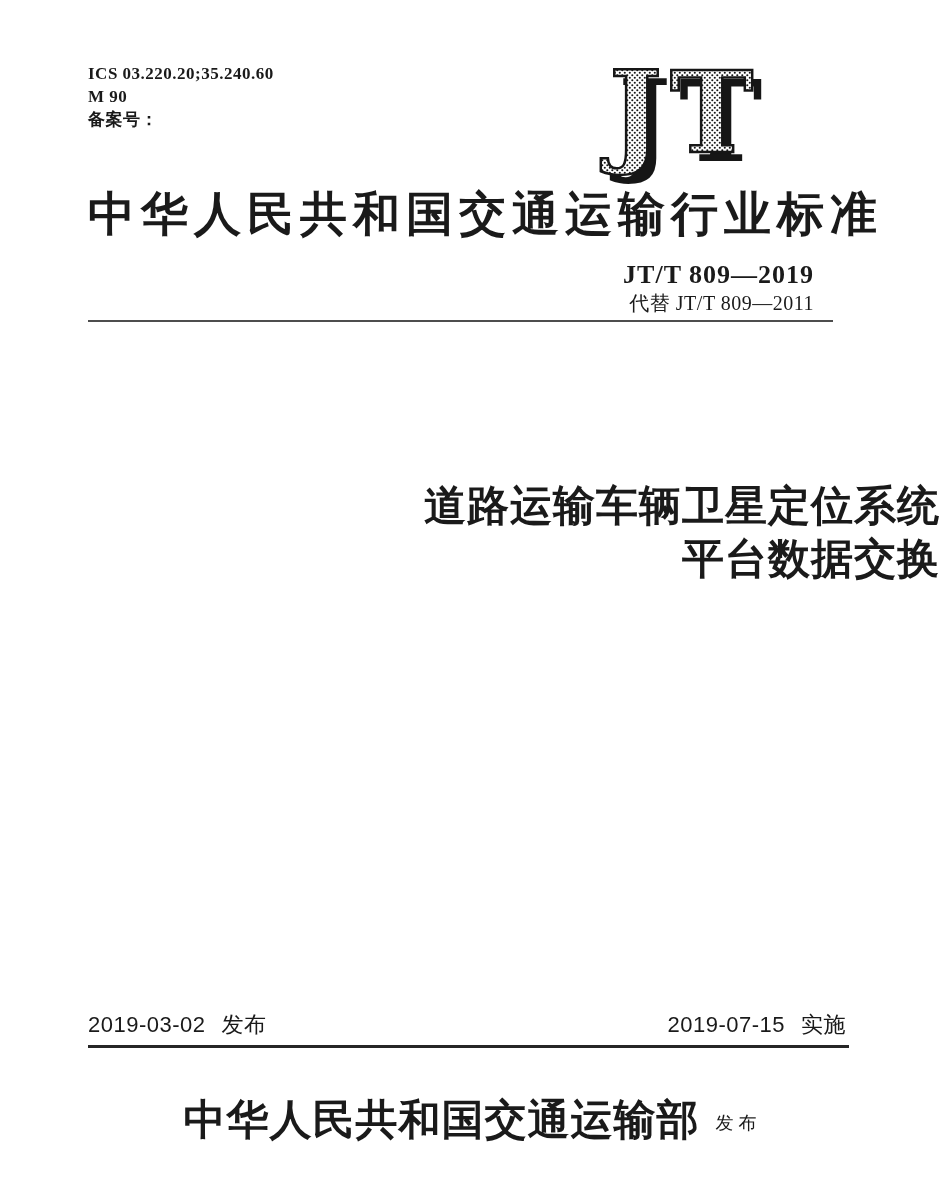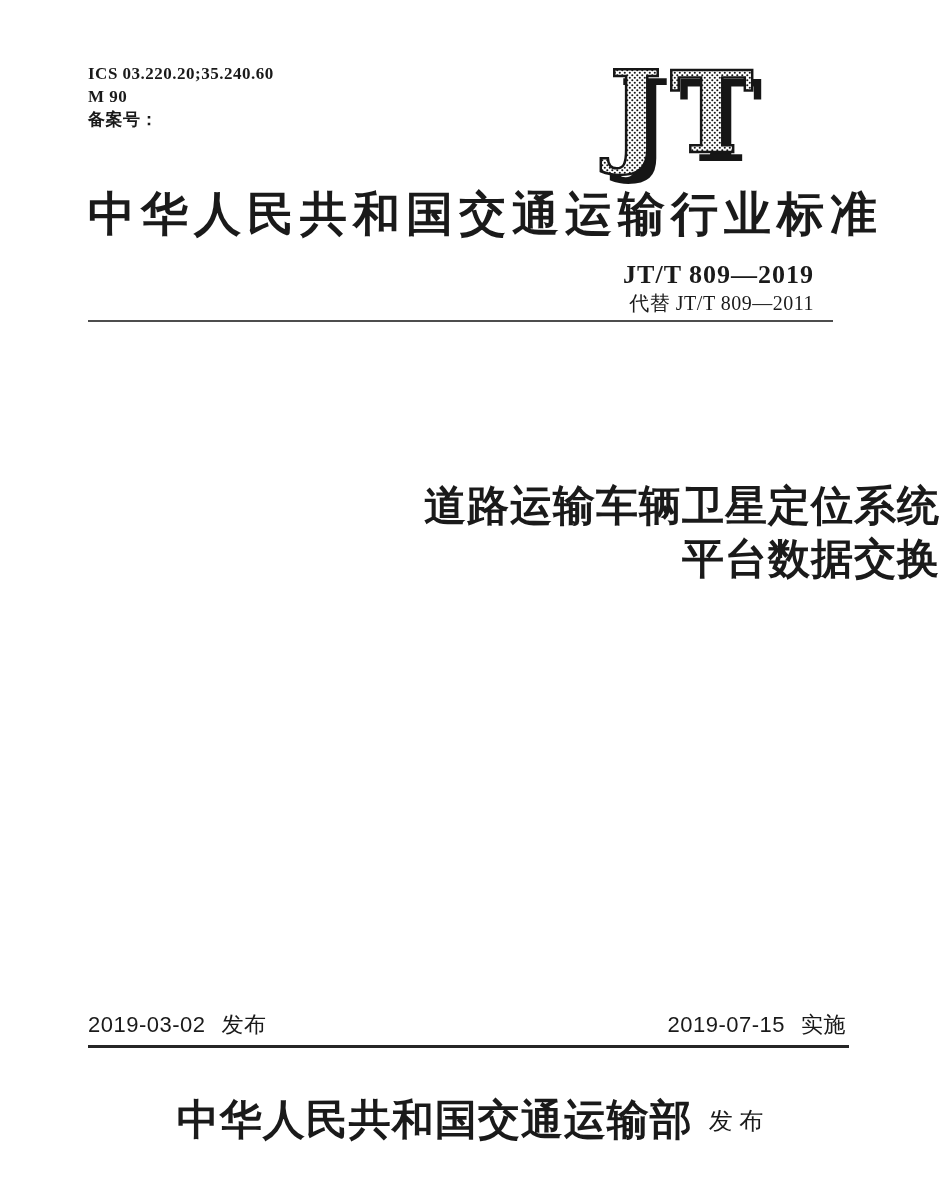--- a/index.html
+++ b/index.html
@@ -151,21 +151,21 @@
   }
   .pub-name {
     font-family: "Liberation Serif", serif;
     font-weight: bold;
     font-size: 42px;
     letter-spacing: 1px;
   }
   .pub-label {
     display: inline-block;
     font-family: "Liberation Sans", sans-serif;
-    font-size: 24px;
+    font-size: 18px;
     margin-left: 16px;
     transform: translateY(-5px);
   }
 </style>
 </head>
 <body>
 
 <div class="page">
 
   <div class="meta">

